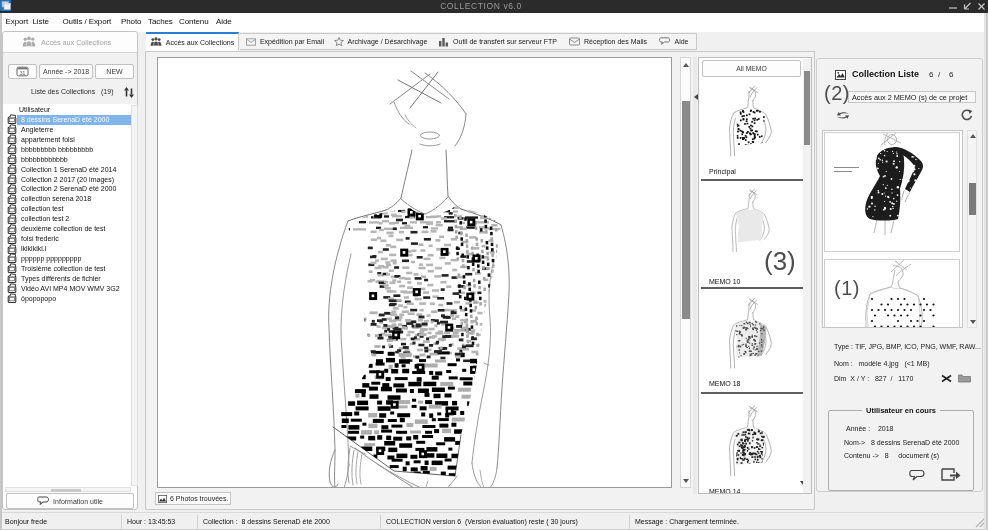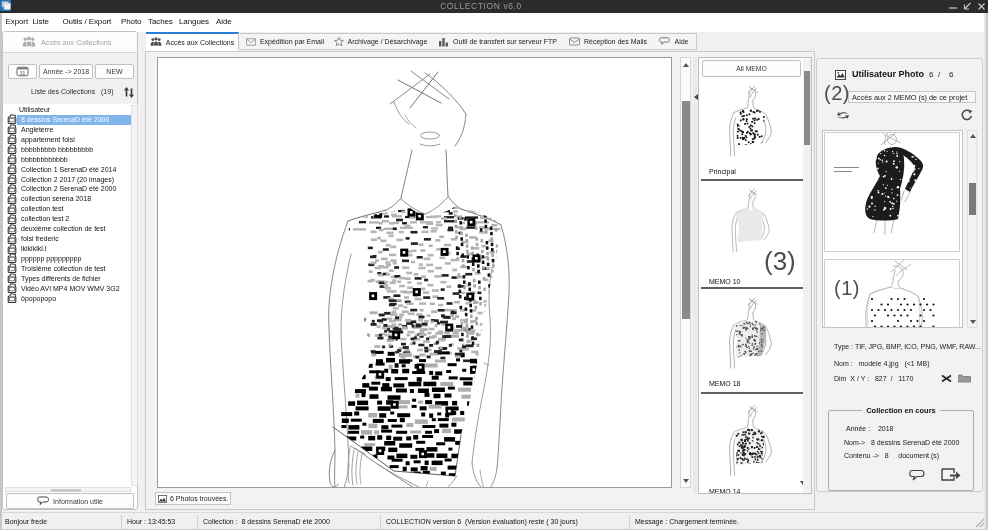--- a/index.html
+++ b/index.html
@@ -73,21 +73,21 @@
   </g>
  </svg>
 </div>
 
 <div id="menu">
  <span style="left:5.5px">Export</span>
       <span style="left:32.5px">Liste</span>
  <span style="left:62.5px">Outils / Export</span>
       <span style="left:121px">Photo</span>
  <span style="left:148px">Taches</span>
-      <span style="left:179px">Langues</span>
+      <span style="left:179px">Contenu</span>
  <span style="left:216px">Aide</span>
 </div>
 
 <div id="tpane"></div>
 <div class="tab active" style="left:146px;width:93px">
       <svg width="12" height="10" viewBox="0 0 12 10">
         <g fill="#4a4a4a">
           <circle cx="2.8" cy="2.6" r="1.4"></circle>
           <path d="M0.6,8.8 C0.6,6.2 1.6,4.8 2.8,4.8 C4,4.8 5,6.2 5,8.8 Z"></path>
           <circle cx="9.2" cy="2.6" r="1.4"></circle>
@@ -1729,21 +1729,21 @@
    <div class="sbthumb" style="left:1px;top:12px;width:6px;height:74px;background:#8a8a8a"></div>
  </div>
 </div>
 
 <div id="rpanel">
  <svg class="abs" style="left:18px;top:11px" width="11" height="10" viewBox="0 0 11 10">
         <rect x="0.5" y="0.5" width="10" height="9" fill="#fff" stroke="#444" stroke-width="1"></rect>
         <path d="M1.5,7.5 L4,4 L5.8,6 L7.5,3 L9.8,7.5 Z" fill="#333"></path>
         <circle cx="3.3" cy="2.8" r="0.9" fill="#333"></circle>
       </svg>
- <div class="abs" style="left:35px;top:10px;font-size:9px;font-weight:bold;color:#111">Utilisateur Photo</div>
+ <div class="abs" style="left:35px;top:10px;font-size:9px;font-weight:bold;color:#111">Collection Liste</div>
  <div class="abs" style="left:112px;top:11px;font-size:8px;font-weight:normal;color:#222">6&nbsp;&nbsp;/&nbsp;&nbsp;&nbsp;&nbsp;6</div>
  <div class="abs" style="left:31px;top:32px;width:128px;height:12px;background:#f7f7f7;border:1px solid #c6c6c6;font-size:7.3px;color:#1a1a1a;line-height:11px;padding-left:3px;white-space:nowrap">Accès aux 2 MEMO (s) de ce projet</div>
  <svg class="abs" style="left:19px;top:52px" width="14" height="9" viewBox="0 0 14 9">
         <g fill="#4a4a4a">
           <path d="M13,2.8 C10,0.8 6,0.8 3.6,2.2 L2.6,1 L1,4.6 L5,4.4 L4,3.2 C6.5,1.9 10,2 13,2.8 Z"></path>
           <path d="M1,5.8 C4,7.8 8,8 10.6,6.6 L11.6,7.8 L13,4.2 L9,4.4 L10,5.6 C7.5,6.9 4,6.6 1,5.8 Z"></path>
         </g>
       </svg>
  <svg class="abs" style="left:144px;top:50px" width="12" height="12" viewBox="0 0 12 12">
         <path d="M10.4,6.8 A4.6,4.6 0 1 1 9,2.5" fill="none" stroke="#4d4d4d" stroke-width="1.6"></path>
@@ -1968,21 +1968,21 @@
 <div class="rtxt" style="left:834px;top:343px">Type : TIF, JPG, BMP, ICO, PNG, WMF, RAW...</div>
 <div class="rtxt" style="left:834px;top:360px">Nom :&nbsp;&nbsp;&nbsp;modèle 4.jpg&nbsp;&nbsp;&nbsp;(&lt;1 MB)</div>
 <div class="rtxt" style="left:834px;top:375px">Dim&nbsp;&nbsp;X / Y :&nbsp;&nbsp;&nbsp;827&nbsp;&nbsp;/&nbsp;&nbsp;&nbsp;1170</div>
 <svg class="abs" style="left:941px;top:374px" width="11" height="9" viewBox="0 0 11 9">
       <path d="M1,1.5 L10,7.5 M10,1.5 L1,7.5" stroke="#222" stroke-width="1.6"></path>
     </svg>
 <svg class="abs" style="left:958px;top:373px" width="13" height="10" viewBox="0 0 13 10">
       <path d="M0.5,9 L0.5,2 L4,2 L5,3.5 L12.5,3.5 L12.5,9 Z" fill="#9a9a9a" stroke="#777" stroke-width="0.8"></path>
     </svg>
 <div id="gbox">
-      <div class="leg">Collection en cours</div>
+      <div class="leg">Utilisateur en cours</div>
  <div class="rtxt" style="left:17px;top:14px">Année :&nbsp;&nbsp;&nbsp;&nbsp;2018</div>
  <div class="rtxt" style="left:15px;top:28px">Nom-&gt;&nbsp;&nbsp;&nbsp;8 dessins SerenaD été 2000</div>
  <div class="rtxt" style="left:15px;top:41px">Contenu -&gt;&nbsp;&nbsp;&nbsp;8&nbsp;&nbsp;&nbsp;&nbsp;&nbsp;document (s)</div>
  <svg class="abs" style="left:80px;top:58px" width="16" height="13" viewBox="0 0 16 13">
         <path d="M3,1.5 L12,1.5 C13.8,1.5 15,2.8 15,4.5 C15,6.5 13.8,7.5 12,7.5 L8,7.5 L4,11 L5.5,7.5 L3,7.5 C1.4,7.5 0.8,6.5 0.8,4.5 C0.8,2.8 1.4,1.5 3,1.5 Z" fill="none" stroke="#444" stroke-width="1.1"></path>
       </svg>
  <svg class="abs" style="left:112px;top:56px" width="20" height="15" viewBox="0 0 20 15">
         <path d="M1,2 L13,2 L13,6 M13,10 L13,13 L1,13 L1,2" fill="none" stroke="#444" stroke-width="1.4"></path>
         <path d="M9,7.5 L15,7.5 L15,4.5 L19.5,8.5 L15,12 L15,9.5 L9,9.5 Z" fill="#444"></path>
       </svg>

